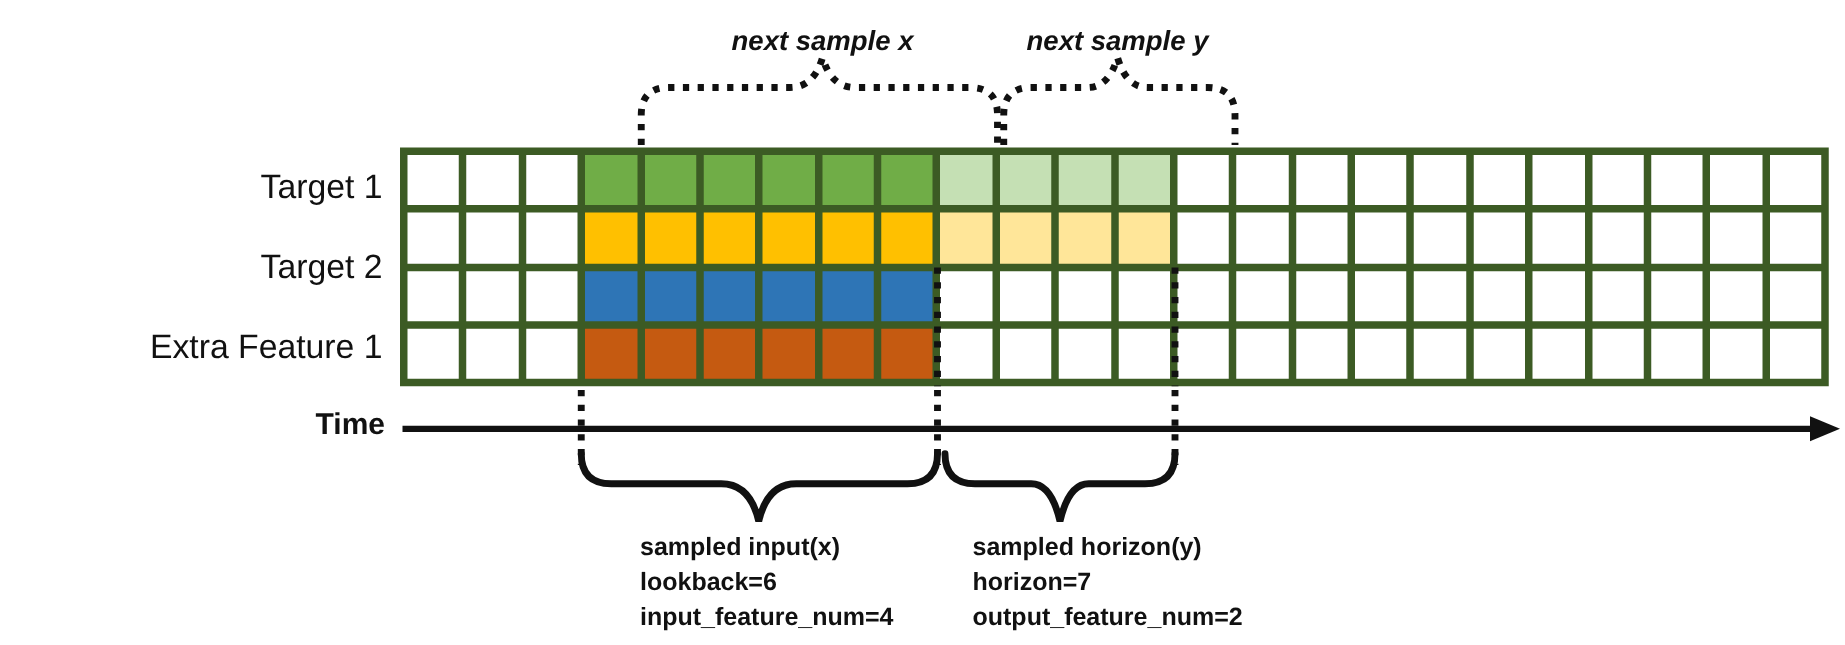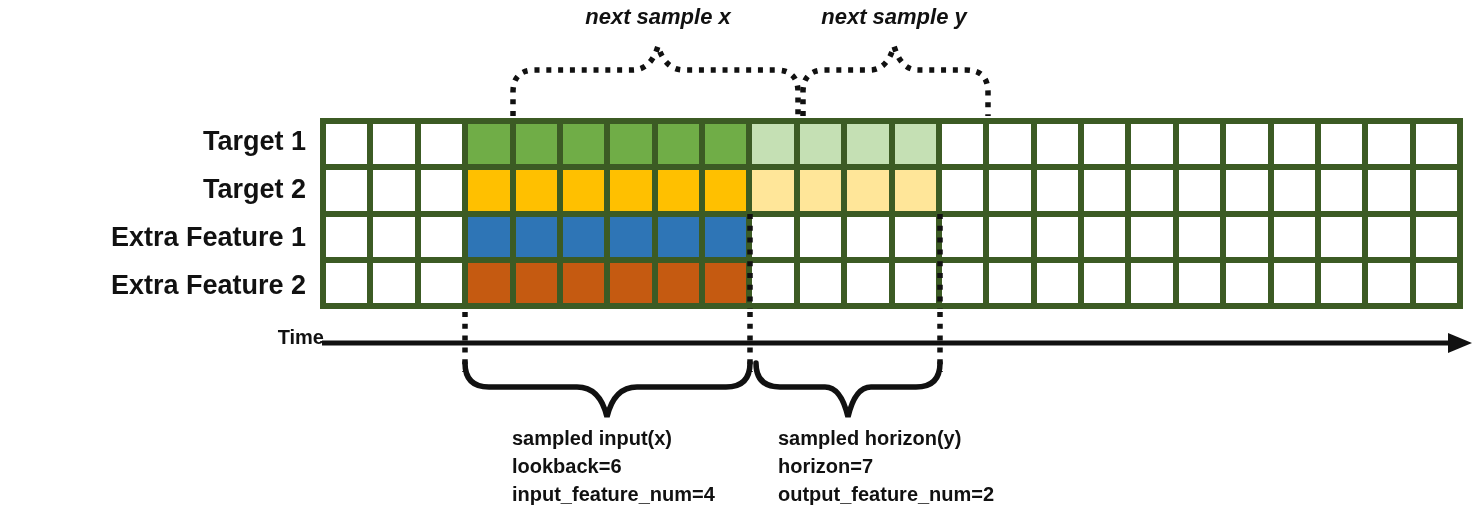--- a/index.html
+++ b/index.html
@@ -10,44 +10,44 @@
     font-family:"Liberation Sans", sans-serif;
     color:#111;
     overflow:hidden;
   }
   .title{
     position:absolute;left:8px;top:5px;
     font-size:29px;font-weight:bold;letter-spacing:.2px;
     white-space:nowrap;
   }
   .next-label{
-    position:absolute;top:4px;transform:translateX(-50%);
+    position:absolute;top:20px;transform:translateX(-50%);
     font-size:22px;font-style:italic;font-weight:600;
     white-space:nowrap;
   }
   .next-label.x{left:658px;}
   .next-label.y{left:894px;}
   .row-labels{
     position:absolute;left:0;top:118px;width:312px;height:191px;
     display:flex;flex-direction:column;
   }
   .row-label{
     flex:1;display:flex;align-items:center;justify-content:flex-end;
-    font-size:27px;font-weight:bold;white-space:nowrap;padding-right:6px;
+    font-size:27px;font-weight:normal;white-space:nowrap;padding-right:6px;
   }
   .grid{
     position:absolute;left:320px;top:118px;width:1143px;height:191px;
     box-sizing:border-box;
     display:grid;gap:6px;padding:6px;
   }
   .cell{width:100%;height:100%;}
   .overlay{position:absolute;left:0;top:0;width:1476px;height:516px;pointer-events:none;}
   .time-label{
-    position:absolute;left:116px;top:326px;width:208px;text-align:right;
-    font-size:20px;font-weight:bold;
+    position:absolute;left:100px;top:326px;width:208px;text-align:right;
+    font-size:24px;font-weight:bold;
   }
   .sample-block{
     position:absolute;top:424px;
     font-size:20px;font-weight:bold;line-height:28px;white-space:nowrap;
   }
   .sample-block.input{left:512px;}
   .sample-block.output{left:778px;}
 </style>
 </head>
 <body>
@@ -55,21 +55,20 @@
 <div class="canvas">
 
 
   <div class="next-label x">next sample x</div>
   <div class="next-label y">next sample y</div>
 
   <div class="row-labels" id="row-labels">
       <div class="row-label">Target 1</div>
       <div class="row-label">Target 2</div>
       <div class="row-label">Extra Feature 1</div>
-      <div class="row-label">Extra Feature 2</div>
     </div>
 
   <div class="grid" id="grid" style="background: rgb(60, 91, 36); grid-template-columns: repeat(24, 1fr); grid-template-rows: repeat(4, 1fr);">
       <div class="cell" style="background: rgb(255, 255, 255);"></div>
       <div class="cell" style="background: rgb(255, 255, 255);"></div>
       <div class="cell" style="background: rgb(255, 255, 255);"></div>
       <div class="cell" style="background: rgb(112, 173, 71);"></div>
       <div class="cell" style="background: rgb(112, 173, 71);"></div>
       <div class="cell" style="background: rgb(112, 173, 71);"></div>
       <div class="cell" style="background: rgb(112, 173, 71);"></div>

